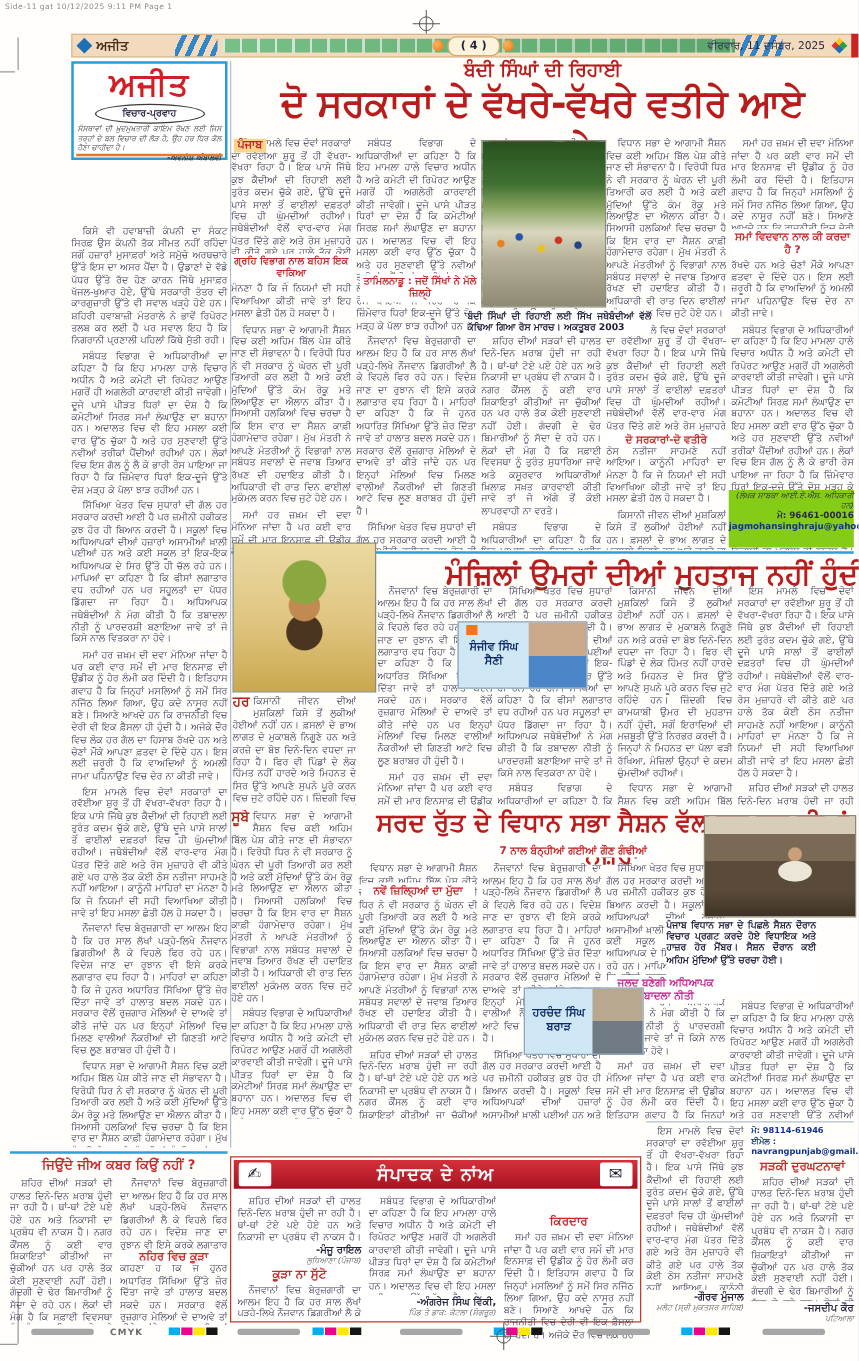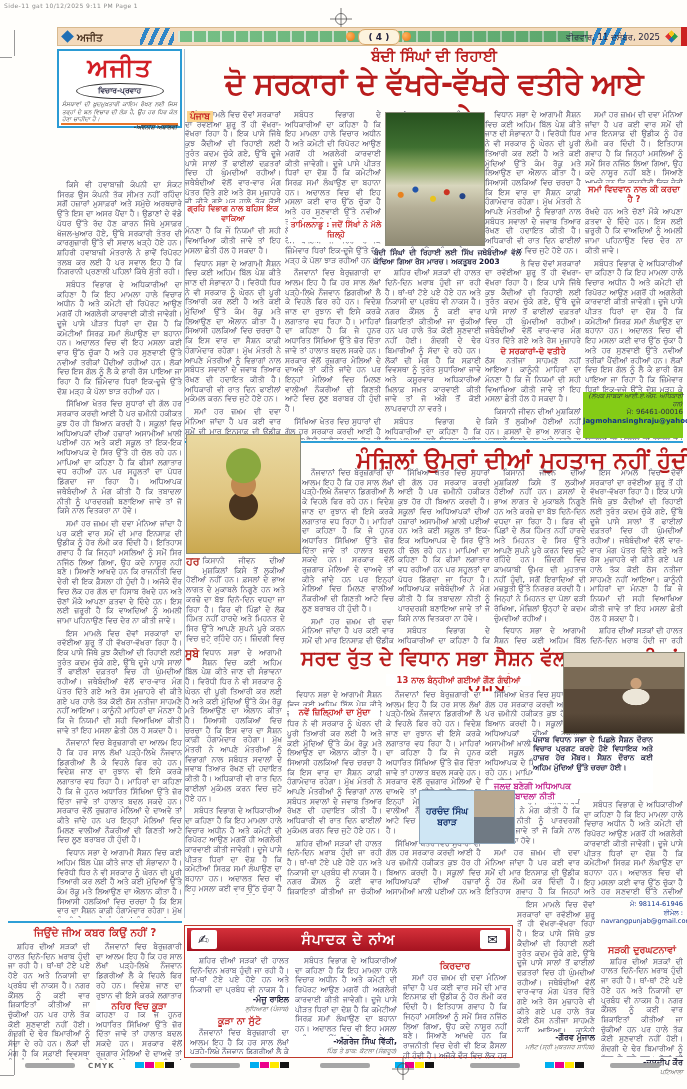--- a/index.html
+++ b/index.html
@@ -37,27 +37,27 @@
   
   #mast{position:absolute;left:57px;top:49px;width:125px;height:79px;border:2px solid #2b9bd4;background:#fff;box-sizing:border-box;}
   #mast .ttl{font-size:25px;font-weight:bold;color:#d21f26;text-align:center;margin-top:3px;line-height:27px;letter-spacing:1px;}
   #mast .oval{width:86px;height:14px;margin:2px auto 1px;border:1.2px solid #3a3a3a;border-radius:50%;text-align:center;font-size:7.5px;font-weight:bold;line-height:14px;color:#23233f;}
   #mast .q{font-size:6px;line-height:7.6px;font-style:italic;color:#444;padding:0 3px;text-align:justify;}
   #mast .qa{display:block;text-align:right;font-weight:bold;font-style:italic;font-size:6px;color:#333;padding:0 3px;}
   #mast .orule{position:absolute;left:2px;right:2px;bottom:1px;height:2px;background:#e8762a;}
   .leadin{position:absolute;background:#fbd58e;color:#c62222;font-weight:bold;font-size:9px;line-height:11px;padding:0 3px;}
   .byl{position:absolute;background:#84cc16;text-align:right;color:#2a2a46;}
   .byl .n{font-style:italic;font-size:6.4px;line-height:8px;}
-  .byl .p{font-weight:normal;font-size:7px;line-height:9px;}
+  .byl .p{font-weight:bold;font-size:7px;line-height:9px;}
   .byl .e{font-weight:bold;font-size:7px;line-height:9px;color:#14348c;}
   
   #lbox{position:absolute;left:184px;top:925px;width:329px;height:133px;border:1.5px solid #c0392b;background:#fff;box-sizing:border-box;}
   #lbanner{position:absolute;left:187px;top:928px;width:323px;height:23px;background:linear-gradient(#d5303a,#a51320);display:flex;align-items:center;justify-content:center;color:#fff;font-size:14px;font-weight:bold;letter-spacing:1px;}
   .bicon{position:absolute;top:2px;width:26px;height:19px;background:#fff;border-radius:2px;text-align:center;font-size:13px;line-height:19px;color:#223;}
-  .contact{text-align:right;font-weight:normal;font-size:6.6px;line-height:8.6px;color:#14348c;margin-bottom:18px;}
+  .contact{text-align:left;font-weight:bold;font-size:6.6px;line-height:8.6px;color:#14348c;margin-bottom:2px;}
   
   .tdash{position:absolute;height:5px;background:#a6a6a6;border-radius:2px;}
   .cmyk{position:absolute;display:flex;gap:1px;}
   .cmyk i{width:9px;height:6px;display:block;}
   .cmyk .c{background:#00aeef;}.cmyk .m{background:#ec008c;}.cmyk .y{background:#ffe800;}.cmyk .k{background:#151515;}
   .cletters{position:absolute;font-size:7px;font-weight:bold;letter-spacing:1px;color:#6a6a6a;}
   .slug{position:absolute;left:4px;top:2px;font-size:6px;color:#8a8a8a;letter-spacing:.4px;}
   .regmark{position:absolute;width:22px;height:22px;}
   .cropline{position:absolute;background:#999;}
 </style>
@@ -186,23 +186,30 @@
   </div>
   <div class="col" style="left:494px;top:468px;width:92px;height:176px;">
     <p>ਕਿਸਾਨੀ ਜੀਵਨ ਦੀਆਂ ਮੁਸ਼ਕਿਲਾਂ ਕਿਸੇ ਤੋਂ ਲੁਕੀਆਂ ਹੋਈਆਂ ਨਹੀਂ ਹਨ। ਫ਼ਸਲਾਂ ਦੇ ਭਾਅ ਲਾਗਤ ਦੇ ਮੁਕਾਬਲੇ ਨਿਗੂਣੇ ਹਨ ਅਤੇ ਕਰਜ਼ੇ ਦਾ ਬੋਝ ਦਿਨੋ-ਦਿਨ ਵਧਦਾ ਜਾ ਰਿਹਾ ਹੈ। ਫਿਰ ਵੀ ਪਿੰਡਾਂ ਦੇ ਲੋਕ ਹਿੰਮਤ ਨਹੀਂ ਹਾਰਦੇ ਅਤੇ ਮਿਹਨਤ ਦੇ ਸਿਰ ਉੱਤੇ ਆਪਣੇ ਸੁਪਨੇ ਪੂਰੇ ਕਰਨ ਵਿਚ ਜੁਟੇ ਰਹਿੰਦੇ ਹਨ। ਜ਼ਿੰਦਗੀ ਵਿਚ ਕਾਮਯਾਬੀ ਉਮਰ ਦੀ ਮੁਹਤਾਜ ਨਹੀਂ ਹੁੰਦੀ, ਸਗੋਂ ਇਰਾਦਿਆਂ ਦੀ ਮਜ਼ਬੂਤੀ ਉੱਤੇ ਨਿਰਭਰ ਕਰਦੀ ਹੈ। ਜਿਨ੍ਹਾਂ ਨੇ ਮਿਹਨਤ ਦਾ ਪੱਲਾ ਫੜੀ ਰੱਖਿਆ, ਮੰਜ਼ਿਲਾਂ ਉਨ੍ਹਾਂ ਦੇ ਕਦਮ ਚੁੰਮਦੀਆਂ ਰਹੀਆਂ।</p>
     <p>ਵਿਧਾਨ ਸਭਾ ਦੇ ਆਗਾਮੀ ਸੈਸ਼ਨ ਵਿਚ ਕਈ ਅਹਿਮ ਬਿੱਲ ਪੇਸ਼ ਕੀਤੇ ਜਾਣ ਦੀ ਸੰਭਾਵਨਾ ਹੈ। ਵਿਰੋਧੀ ਧਿਰ ਨੇ ਵੀ ਸਰਕਾਰ ਨੂੰ ਘੇਰਨ ਦੀ ਪੂਰੀ ਤਿਆਰੀ ਕਰ ਲਈ ਹੈ ਅਤੇ ਕਈ ਮੁੱਦਿਆਂ ਉੱਤੇ ਕੰਮ ਰੋਕੂ ਮਤੇ ਲਿਆਉਣ ਦਾ ਐਲਾਨ ਕੀਤਾ ਹੈ। ਸਿਆਸੀ ਹਲਕਿਆਂ ਵਿਚ ਚਰਚਾ ਹੈ ਕਿ ਇਸ ਵਾਰ ਦਾ ਸੈਸ਼ਨ ਕਾਫ਼ੀ ਹੰਗਾਮੇਦਾਰ ਰਹੇਗਾ। ਮੁੱਖ ਮੰਤਰੀ ਨੇ ਆਪਣੇ ਮੰਤਰੀਆਂ ਨੂੰ ਵਿਭਾਗਾਂ ਨਾਲ ਸਬੰਧਤ ਸਵਾਲਾਂ ਦੇ ਜਵਾਬ ਤਿਆਰ ਰੱਖਣ ਦੀ ਹਦਾਇਤ ਕੀਤੀ ਹੈ। ਅਧਿਕਾਰੀ ਵੀ ਰਾਤ ਦਿਨ ਫਾਈਲਾਂ ਮੁਕੰਮਲ ਕਰਨ ਵਿਚ ਜੁਟੇ ਹੋਏ ਹਨ।</p>
   </div>
   <div class="col" style="left:590px;top:468px;width:93px;height:176px;">
     <p>ਇਸ ਮਾਮਲੇ ਵਿਚ ਦੋਵਾਂ ਸਰਕਾਰਾਂ ਦਾ ਰਵੱਈਆ ਸ਼ੁਰੂ ਤੋਂ ਹੀ ਵੱਖਰਾ-ਵੱਖਰਾ ਰਿਹਾ ਹੈ। ਇਕ ਪਾਸੇ ਜਿੱਥੇ ਕੁਝ ਕੈਦੀਆਂ ਦੀ ਰਿਹਾਈ ਲਈ ਤੁਰੰਤ ਕਦਮ ਚੁੱਕੇ ਗਏ, ਉੱਥੇ ਦੂਜੇ ਪਾਸੇ ਸਾਲਾਂ ਤੋਂ ਫਾਈਲਾਂ ਦਫ਼ਤਰਾਂ ਵਿਚ ਹੀ ਘੁੰਮਦੀਆਂ ਰਹੀਆਂ। ਜਥੇਬੰਦੀਆਂ ਵੱਲੋਂ ਵਾਰ-ਵਾਰ ਮੰਗ ਪੱਤਰ ਦਿੱਤੇ ਗਏ ਅਤੇ ਰੋਸ ਮੁਜ਼ਾਹਰੇ ਵੀ ਕੀਤੇ ਗਏ ਪਰ ਹਾਲੇ ਤੱਕ ਕੋਈ ਠੋਸ ਨਤੀਜਾ ਸਾਹਮਣੇ ਨਹੀਂ ਆਇਆ। ਕਾਨੂੰਨੀ ਮਾਹਿਰਾਂ ਦਾ ਮੰਨਣਾ ਹੈ ਕਿ ਜੇ ਨਿਯਮਾਂ ਦੀ ਸਹੀ ਵਿਆਖਿਆ ਕੀਤੀ ਜਾਵੇ ਤਾਂ ਇਹ ਮਸਲਾ ਛੇਤੀ ਹੱਲ ਹੋ ਸਕਦਾ ਹੈ।</p>
     <p>ਸ਼ਹਿਰ ਦੀਆਂ ਸੜਕਾਂ ਦੀ ਹਾਲਤ ਦਿਨੋ-ਦਿਨ ਖ਼ਰਾਬ ਹੁੰਦੀ ਜਾ ਰਹੀ ਹੈ। ਥਾਂ-ਥਾਂ ਟੋਏ ਪਏ ਹੋਏ ਹਨ ਅਤੇ ਨਿਕਾਸੀ ਦਾ ਪ੍ਰਬੰਧ ਵੀ ਨਾਕਸ ਹੈ। ਨਗਰ ਕੌਂਸਲ ਨੂੰ ਕਈ ਵਾਰ ਸ਼ਿਕਾਇਤਾਂ ਕੀਤੀਆਂ ਜਾ ਚੁੱਕੀਆਂ ਹਨ ਪਰ ਹਾਲੇ ਤੱਕ ਕੋਈ ਸੁਣਵਾਈ ਨਹੀਂ ਹੋਈ। ਗੰਦਗੀ ਦੇ ਢੇਰ ਬਿਮਾਰੀਆਂ ਨੂੰ ਸੱਦਾ ਦੇ ਰਹੇ ਹਨ। ਲੋਕਾਂ ਦੀ ਮੰਗ ਹੈ ਕਿ ਸਫ਼ਾਈ ਵਿਵਸਥਾ ਨੂੰ ਤੁਰੰਤ ਸੁਧਾਰਿਆ ਜਾਵੇ ਅਤੇ ਕਸੂਰਵਾਰ ਅਧਿਕਾਰੀਆਂ ਖ਼ਿਲਾਫ਼ ਸਖ਼ਤ ਕਾਰਵਾਈ ਕੀਤੀ ਜਾਵੇ ਤਾਂ ਜੋ ਅੱਗੇ ਤੋਂ ਕੋਈ ਲਾਪਰਵਾਹੀ ਨਾ ਵਰਤੇ।</p>
   </div>
 
+  <div class="pcard" style="left:366px;top:497px;width:102px;height:52px;">
+    <div class="lbl">
+        <i class="osq" style="left:6px;right:auto;"></i>
+        <span>ਸੰਜੀਵ ਸਿੰਘ ਸੈਣੀ</span>
+      </div>
+    <div class="ph" style="background:linear-gradient(180deg,#caa88a 0 52%,#4a86c8 52% 100%);"></div>
+  </div>
 
   <div class="headline" style="left:295px;top:646px;width:390px;font-size:20px;line-height:25px;">ਸਰਦ ਰੁੱਤ ਦੇ ਵਿਧਾਨ ਸਭਾ ਸੈਸ਼ਨ ਵੱਲ ਹਨ ਸਭ ਦੀਆਂ ਨਜ਼ਰਾਂ</div>
-  <div class="sub" style="left:386px;top:674px;width:145px;">13 ਨਾਲ ਬੰਨ੍ਹੀਆਂ ਗਈਆਂ ਗੌਣ ਗੰਢੀਆਂ</div>
+  <div class="sub" style="left:386px;top:674px;width:145px;">7 ਨਾਲ ਬੰਨ੍ਹੀਆਂ ਗਈਆਂ ਗੌਣ ਗੰਢੀਆਂ</div>
 
   <div class="col" style="left:185px;top:648px;width:97px;height:247px;">
     <span class="lw">ਸੂਬੇ</span>
     <p style="text-indent:0;">ਵਿਧਾਨ ਸਭਾ ਦੇ ਆਗਾਮੀ ਸੈਸ਼ਨ ਵਿਚ ਕਈ ਅਹਿਮ ਬਿੱਲ ਪੇਸ਼ ਕੀਤੇ ਜਾਣ ਦੀ ਸੰਭਾਵਨਾ ਹੈ। ਵਿਰੋਧੀ ਧਿਰ ਨੇ ਵੀ ਸਰਕਾਰ ਨੂੰ ਘੇਰਨ ਦੀ ਪੂਰੀ ਤਿਆਰੀ ਕਰ ਲਈ ਹੈ ਅਤੇ ਕਈ ਮੁੱਦਿਆਂ ਉੱਤੇ ਕੰਮ ਰੋਕੂ ਮਤੇ ਲਿਆਉਣ ਦਾ ਐਲਾਨ ਕੀਤਾ ਹੈ। ਸਿਆਸੀ ਹਲਕਿਆਂ ਵਿਚ ਚਰਚਾ ਹੈ ਕਿ ਇਸ ਵਾਰ ਦਾ ਸੈਸ਼ਨ ਕਾਫ਼ੀ ਹੰਗਾਮੇਦਾਰ ਰਹੇਗਾ। ਮੁੱਖ ਮੰਤਰੀ ਨੇ ਆਪਣੇ ਮੰਤਰੀਆਂ ਨੂੰ ਵਿਭਾਗਾਂ ਨਾਲ ਸਬੰਧਤ ਸਵਾਲਾਂ ਦੇ ਜਵਾਬ ਤਿਆਰ ਰੱਖਣ ਦੀ ਹਦਾਇਤ ਕੀਤੀ ਹੈ। ਅਧਿਕਾਰੀ ਵੀ ਰਾਤ ਦਿਨ ਫਾਈਲਾਂ ਮੁਕੰਮਲ ਕਰਨ ਵਿਚ ਜੁਟੇ ਹੋਏ ਹਨ।</p>
     <p>ਸਬੰਧਤ ਵਿਭਾਗ ਦੇ ਅਧਿਕਾਰੀਆਂ ਦਾ ਕਹਿਣਾ ਹੈ ਕਿ ਇਹ ਮਾਮਲਾ ਹਾਲੇ ਵਿਚਾਰ ਅਧੀਨ ਹੈ ਅਤੇ ਕਮੇਟੀ ਦੀ ਰਿਪੋਰਟ ਆਉਣ ਮਗਰੋਂ ਹੀ ਅਗਲੇਰੀ ਕਾਰਵਾਈ ਕੀਤੀ ਜਾਵੇਗੀ। ਦੂਜੇ ਪਾਸੇ ਪੀੜਤ ਧਿਰਾਂ ਦਾ ਦੋਸ਼ ਹੈ ਕਿ ਕਮੇਟੀਆਂ ਸਿਰਫ਼ ਸਮਾਂ ਲੰਘਾਉਣ ਦਾ ਬਹਾਨਾ ਹਨ। ਅਦਾਲਤ ਵਿਚ ਵੀ ਇਹ ਮਸਲਾ ਕਈ ਵਾਰ ਉੱਠ ਚੁੱਕਾ ਹੈ ਅਤੇ ਹਰ ਸੁਣਵਾਈ ਉੱਤੇ ਨਵੀਆਂ ਤਰੀਕਾਂ ਪੈਂਦੀਆਂ ਰਹੀਆਂ ਹਨ। ਲੋਕਾਂ ਵਿਚ ਇਸ ਗੱਲ ਨੂੰ ਲੈ ਕੇ ਭਾਰੀ ਰੋਸ ਪਾਇਆ ਜਾ ਰਿਹਾ ਹੈ ਕਿ ਜ਼ਿੰਮੇਵਾਰ ਧਿਰਾਂ ਇਕ-ਦੂਜੇ ਉੱਤੇ ਦੋਸ਼ ਮੜ੍ਹ ਕੇ ਪੱਲਾ ਝਾੜ ਰਹੀਆਂ ਹਨ।</p>
 
   </div>
   <div class="col" style="left:287px;top:690px;width:95px;height:205px;">
     <p>ਵਿਧਾਨ ਸਭਾ ਦੇ ਆਗਾਮੀ ਸੈਸ਼ਨ ਵਿਚ ਕਈ ਅਹਿਮ ਬਿੱਲ ਪੇਸ਼ ਕੀਤੇ ਜਾਣ ਦੀ ਸੰਭਾਵਨਾ ਹੈ। ਵਿਰੋਧੀ ਧਿਰ ਨੇ ਵੀ ਸਰਕਾਰ ਨੂੰ ਘੇਰਨ ਦੀ ਪੂਰੀ ਤਿਆਰੀ ਕਰ ਲਈ ਹੈ ਅਤੇ ਕਈ ਮੁੱਦਿਆਂ ਉੱਤੇ ਕੰਮ ਰੋਕੂ ਮਤੇ ਲਿਆਉਣ ਦਾ ਐਲਾਨ ਕੀਤਾ ਹੈ। ਸਿਆਸੀ ਹਲਕਿਆਂ ਵਿਚ ਚਰਚਾ ਹੈ ਕਿ ਇਸ ਵਾਰ ਦਾ ਸੈਸ਼ਨ ਕਾਫ਼ੀ ਹੰਗਾਮੇਦਾਰ ਰਹੇਗਾ। ਮੁੱਖ ਮੰਤਰੀ ਨੇ ਆਪਣੇ ਮੰਤਰੀਆਂ ਨੂੰ ਵਿਭਾਗਾਂ ਨਾਲ ਸਬੰਧਤ ਸਵਾਲਾਂ ਦੇ ਜਵਾਬ ਤਿਆਰ ਰੱਖਣ ਦੀ ਹਦਾਇਤ ਕੀਤੀ ਹੈ। ਅਧਿਕਾਰੀ ਵੀ ਰਾਤ ਦਿਨ ਫਾਈਲਾਂ ਮੁਕੰਮਲ ਕਰਨ ਵਿਚ ਜੁਟੇ ਹੋਏ ਹਨ।</p>
     <p>ਸ਼ਹਿਰ ਦੀਆਂ ਸੜਕਾਂ ਦੀ ਹਾਲਤ ਦਿਨੋ-ਦਿਨ ਖ਼ਰਾਬ ਹੁੰਦੀ ਜਾ ਰਹੀ ਹੈ। ਥਾਂ-ਥਾਂ ਟੋਏ ਪਏ ਹੋਏ ਹਨ ਅਤੇ ਨਿਕਾਸੀ ਦਾ ਪ੍ਰਬੰਧ ਵੀ ਨਾਕਸ ਹੈ। ਨਗਰ ਕੌਂਸਲ ਨੂੰ ਕਈ ਵਾਰ ਸ਼ਿਕਾਇਤਾਂ ਕੀਤੀਆਂ ਜਾ ਚੁੱਕੀਆਂ ਹਨ ਪਰ ਹਾਲੇ ਤੱਕ ਕੋਈ ਸੁਣਵਾਈ ਨਹੀਂ ਹੋਈ। ਗੰਦਗੀ ਦੇ ਢੇਰ ਬਿਮਾਰੀਆਂ ਨੂੰ ਸੱਦਾ ਦੇ ਰਹੇ ਹਨ। ਲੋਕਾਂ ਦੀ ਮੰਗ ਹੈ ਕਿ ਸਫ਼ਾਈ ਵਿਵਸਥਾ ਨੂੰ ਤੁਰੰਤ ਸੁਧਾਰਿਆ ਜਾਵੇ ਅਤੇ ਕਸੂਰਵਾਰ ਅਧਿਕਾਰੀਆਂ ਖ਼ਿਲਾਫ਼ ਸਖ਼ਤ ਕਾਰਵਾਈ ਕੀਤੀ ਜਾਵੇ ਤਾਂ ਜੋ ਅੱਗੇ ਤੋਂ ਕੋਈ ਲਾਪਰਵਾਹੀ ਨਾ ਵਰਤੇ।</p>
@@ -265,21 +272,21 @@
       </div>
   </div>
   <div class="ab" style="left:295px;top:956px;width:102px;height:99px;">
     <div class="txt" style="height:80px;">
         <p>ਸਬੰਧਤ ਵਿਭਾਗ ਦੇ ਅਧਿਕਾਰੀਆਂ ਦਾ ਕਹਿਣਾ ਹੈ ਕਿ ਇਹ ਮਾਮਲਾ ਹਾਲੇ ਵਿਚਾਰ ਅਧੀਨ ਹੈ ਅਤੇ ਕਮੇਟੀ ਦੀ ਰਿਪੋਰਟ ਆਉਣ ਮਗਰੋਂ ਹੀ ਅਗਲੇਰੀ ਕਾਰਵਾਈ ਕੀਤੀ ਜਾਵੇਗੀ। ਦੂਜੇ ਪਾਸੇ ਪੀੜਤ ਧਿਰਾਂ ਦਾ ਦੋਸ਼ ਹੈ ਕਿ ਕਮੇਟੀਆਂ ਸਿਰਫ਼ ਸਮਾਂ ਲੰਘਾਉਣ ਦਾ ਬਹਾਨਾ ਹਨ। ਅਦਾਲਤ ਵਿਚ ਵੀ ਇਹ ਮਸਲਾ ਕਈ ਵਾਰ ਉੱਠ ਚੁੱਕਾ ਹੈ ਅਤੇ ਹਰ ਸੁਣਵਾਈ ਉੱਤੇ ਨਵੀਆਂ ਤਰੀਕਾਂ ਪੈਂਦੀਆਂ ਰਹੀਆਂ ਹਨ। ਲੋਕਾਂ ਵਿਚ ਇਸ ਗੱਲ ਨੂੰ ਲੈ ਕੇ ਭਾਰੀ ਰੋਸ ਪਾਇਆ ਜਾ ਰਿਹਾ ਹੈ ਕਿ ਜ਼ਿੰਮੇਵਾਰ ਧਿਰਾਂ ਇਕ-ਦੂਜੇ ਉੱਤੇ ਦੋਸ਼ ਮੜ੍ਹ ਕੇ ਪੱਲਾ ਝਾੜ ਰਹੀਆਂ ਹਨ।</p>
       </div>
     <div class="sig">-ਅੰਗਰੇਜ ਸਿੰਘ ਵਿੱਕੀ,</div>
     <div class="plc">ਪਿੰਡ ਤੇ ਡਾਕ: ਕੋਟਲਾ (ਸੰਗਰੂਰ)</div>
   </div>
   <div class="ab" style="left:403px;top:956px;width:104px;height:99px;">
-    <div class="inhead" style="margin-top:4px;">ਕਿਰਦਾਰ</div>
+    <div class="inhead" style="margin-top:16px;">ਕਿਰਦਾਰ</div>
     <div class="txt" style="height:86px;">
         <p>ਸਮਾਂ ਹਰ ਜ਼ਖ਼ਮ ਦੀ ਦਵਾ ਮੰਨਿਆ ਜਾਂਦਾ ਹੈ ਪਰ ਕਈ ਵਾਰ ਸਮੇਂ ਦੀ ਮਾਰ ਇਨਸਾਫ਼ ਦੀ ਉਡੀਕ ਨੂੰ ਹੋਰ ਲੰਮੀ ਕਰ ਦਿੰਦੀ ਹੈ। ਇਤਿਹਾਸ ਗਵਾਹ ਹੈ ਕਿ ਜਿਨ੍ਹਾਂ ਮਸਲਿਆਂ ਨੂੰ ਸਮੇਂ ਸਿਰ ਨਜਿੱਠ ਲਿਆ ਗਿਆ, ਉਹ ਕਦੇ ਨਾਸੂਰ ਨਹੀਂ ਬਣੇ। ਸਿਆਣੇ ਆਖਦੇ ਹਨ ਕਿ ਰਾਜਨੀਤੀ ਵਿਚ ਦੇਰੀ ਵੀ ਇਕ ਫ਼ੈਸਲਾ ਹੀ ਹੁੰਦੀ ਹੈ। ਅਜੋਕੇ ਦੌਰ ਵਿਚ ਲੋਕ ਹਰ ਗੱਲ ਦਾ ਹਿਸਾਬ ਰੱਖਦੇ ਹਨ ਅਤੇ ਚੋਣਾਂ ਮੌਕੇ ਆਪਣਾ ਫ਼ਤਵਾ ਦੇ ਦਿੰਦੇ ਹਨ। ਇਸ ਲਈ ਜ਼ਰੂਰੀ ਹੈ ਕਿ ਵਾਅਦਿਆਂ ਨੂੰ ਅਮਲੀ ਜਾਮਾ ਪਹਿਨਾਉਣ ਵਿਚ ਦੇਰ ਨਾ ਕੀਤੀ ਜਾਵੇ।</p>
       </div>
   </div>
 
   <div class="grayrule" style="left:517px;top:897px;width:166px;height:1px;"></div>
   <div class="ab" style="left:517px;top:900px;width:78px;height:158px;">
     <div class="txt" style="height:132px;">
         <p>ਇਸ ਮਾਮਲੇ ਵਿਚ ਦੋਵਾਂ ਸਰਕਾਰਾਂ ਦਾ ਰਵੱਈਆ ਸ਼ੁਰੂ ਤੋਂ ਹੀ ਵੱਖਰਾ-ਵੱਖਰਾ ਰਿਹਾ ਹੈ। ਇਕ ਪਾਸੇ ਜਿੱਥੇ ਕੁਝ ਕੈਦੀਆਂ ਦੀ ਰਿਹਾਈ ਲਈ ਤੁਰੰਤ ਕਦਮ ਚੁੱਕੇ ਗਏ, ਉੱਥੇ ਦੂਜੇ ਪਾਸੇ ਸਾਲਾਂ ਤੋਂ ਫਾਈਲਾਂ ਦਫ਼ਤਰਾਂ ਵਿਚ ਹੀ ਘੁੰਮਦੀਆਂ ਰਹੀਆਂ। ਜਥੇਬੰਦੀਆਂ ਵੱਲੋਂ ਵਾਰ-ਵਾਰ ਮੰਗ ਪੱਤਰ ਦਿੱਤੇ ਗਏ ਅਤੇ ਰੋਸ ਮੁਜ਼ਾਹਰੇ ਵੀ ਕੀਤੇ ਗਏ ਪਰ ਹਾਲੇ ਤੱਕ ਕੋਈ ਠੋਸ ਨਤੀਜਾ ਸਾਹਮਣੇ ਨਹੀਂ ਆਇਆ। ਕਾਨੂੰਨੀ ਮਾਹਿਰਾਂ ਦਾ ਮੰਨਣਾ ਹੈ ਕਿ ਜੇ ਨਿਯਮਾਂ ਦੀ ਸਹੀ ਵਿਆਖਿਆ ਕੀਤੀ ਜਾਵੇ ਤਾਂ ਇਹ ਮਸਲਾ ਛੇਤੀ ਹੱਲ ਹੋ ਸਕਦਾ ਹੈ।</p>
       </div>

